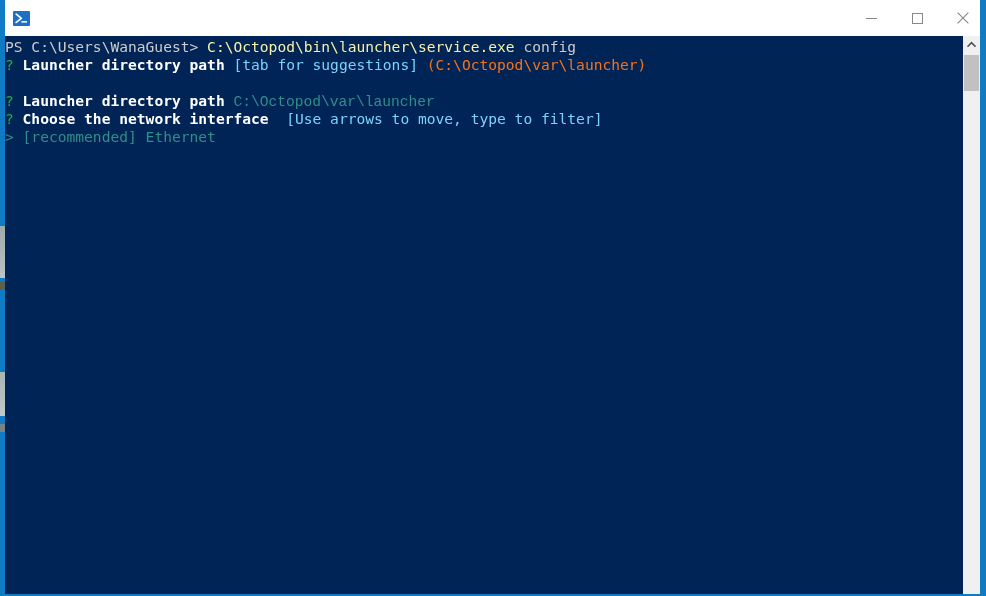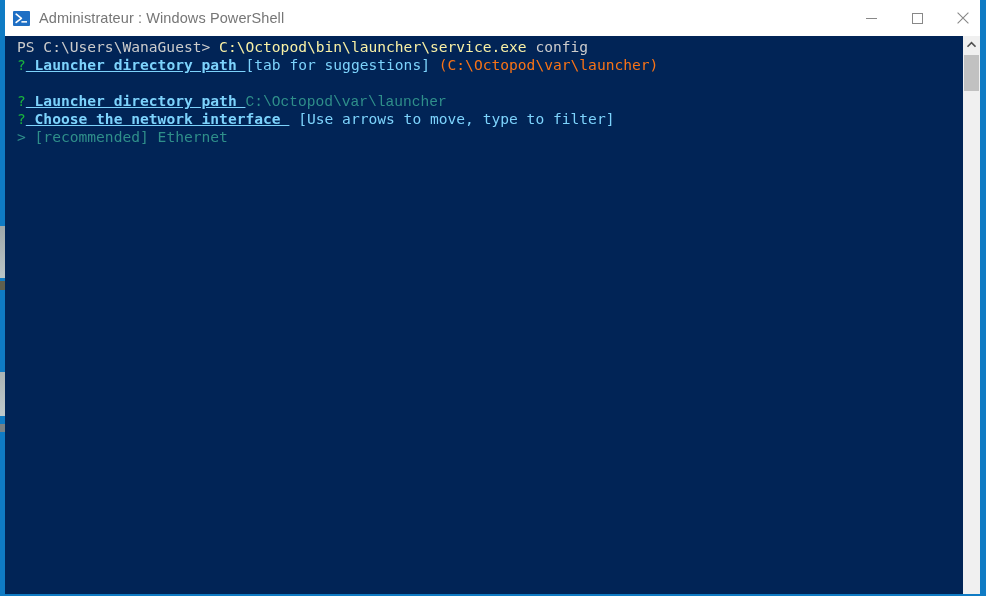--- a/index.html
+++ b/index.html
@@ -117,26 +117,26 @@
     position: absolute;
     left: 0;
     top: 2px;
     width: 940px;
     font-family: "DejaVu Sans Mono", "Liberation Mono", monospace;
     font-size: 14.6px;
     line-height: 18px;
     white-space: pre;
     color: #ccc;
   }
-  .line { height: 18px; white-space: pre; padding-left: 12px; }
+  .line { height: 18px; white-space: pre; }
 
   
   .c-white   { color: #cccccc; }
   .c-yellow  { color: #f9f1a5; }
-  .c-yellowb { color: #7dd3fc; font-weight: bold; text-decoration: underline; }
+  .c-yellowb { color: #ffffff; font-weight: bold; }
 
   
   .c-hint    { color: #7dd3fc; }
   .c-answer  { color: #2f8f8a; font-family: Liberation Mono, monospace; }
   .c-choice  { color: #2f8f8a; }
   .c-qmark   { color: #19b33d; }
   .c-default { color: #f97316; text-align: center; }
 
   
   .scrollbar {
@@ -184,21 +184,20 @@
 <div class="window">
 
   <div class="titlebar">
     <div class="titlebar-icon">
       <svg width="17" height="17" viewBox="0 0 17 17" xmlns="http://www.w3.org/2000/svg">
         <rect x="0" y="1" width="17" height="15" rx="1" fill="#1f6fc4"></rect>
         <path d="M3.2 4.2 L8.4 8.3 L3.2 12.4" fill="none" stroke="#ffffff" stroke-width="1.7" stroke-linecap="round" stroke-linejoin="round"></path>
         <rect x="8.4" y="11.1" width="5.6" height="1.5" fill="#ffffff"></rect>
       </svg>
     </div>
-    <div class="titlebar-title">Administrateur : Windows PowerShell</div>
     <div class="titlebar-spacer"></div>
     <div class="win-controls">
       <button class="win-btn">
         <svg width="11" height="11" viewBox="0 0 11 11" xmlns="http://www.w3.org/2000/svg">
           <rect x="0" y="5" width="11" height="1" fill="#888888"></rect>
         </svg>
       </button>
       <button class="win-btn">
         <svg width="11" height="11" viewBox="0 0 11 11" xmlns="http://www.w3.org/2000/svg">
           <rect x="0.5" y="0.5" width="10" height="10" fill="none" stroke="#888888" stroke-width="1"></rect>

